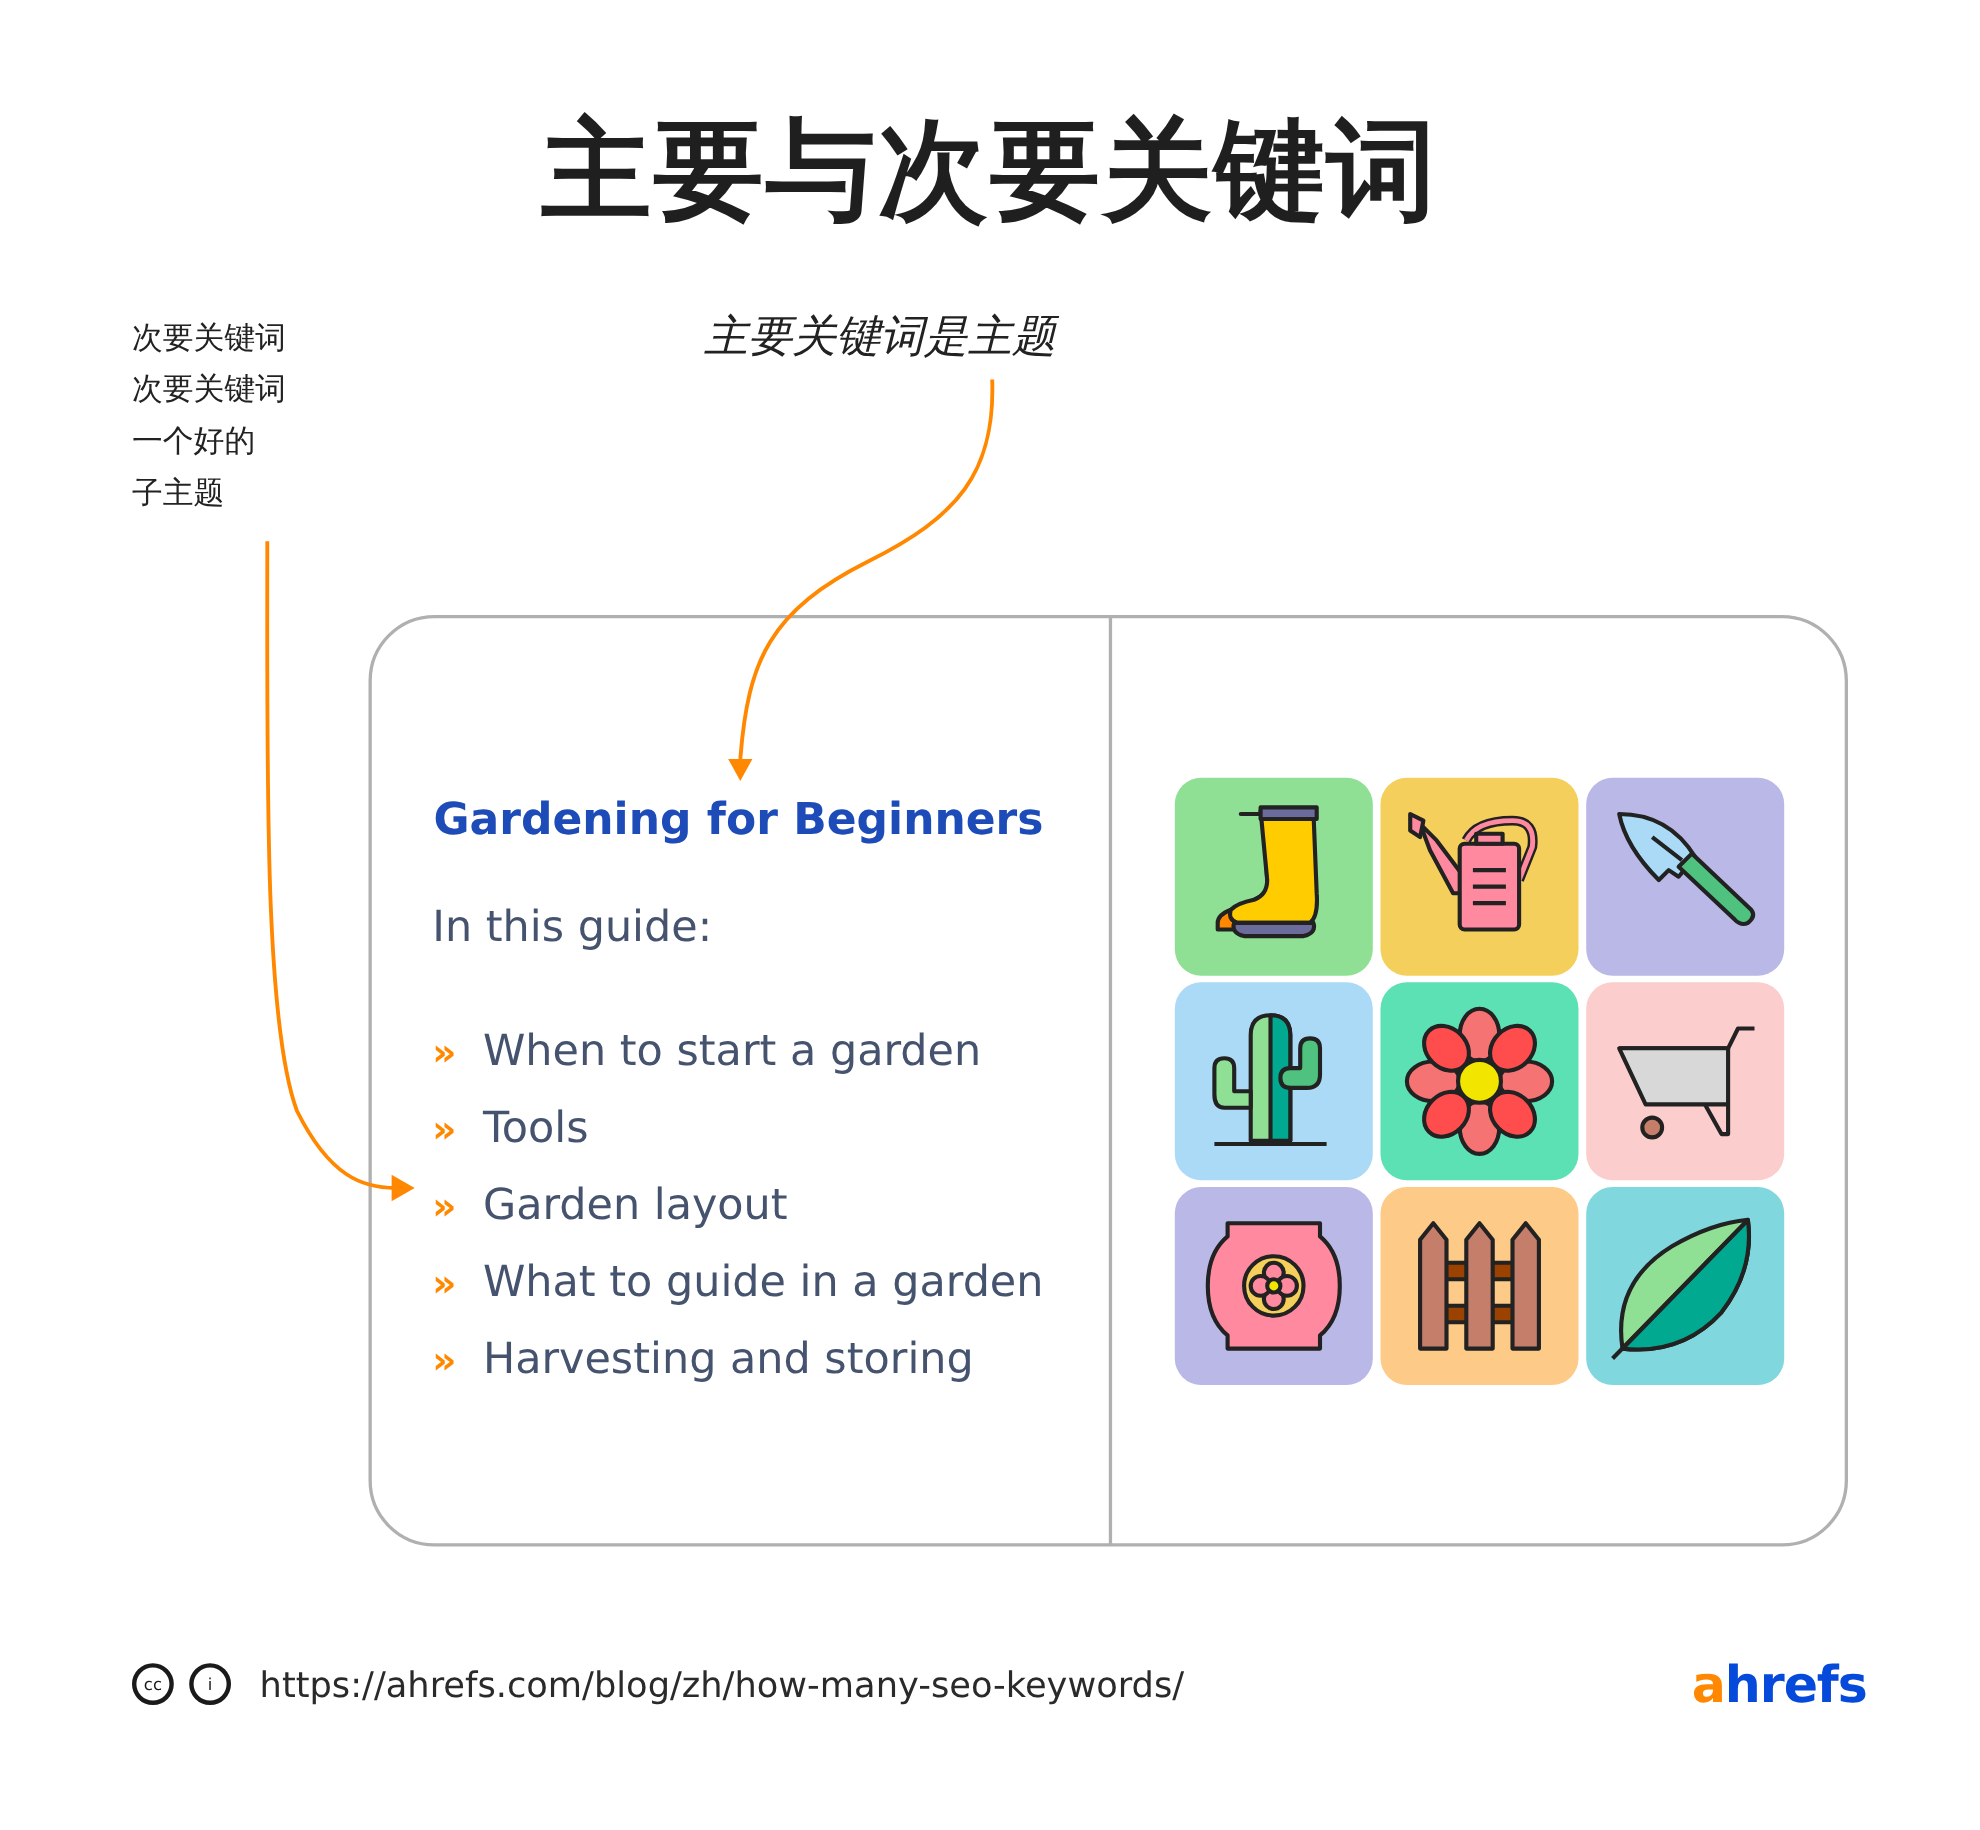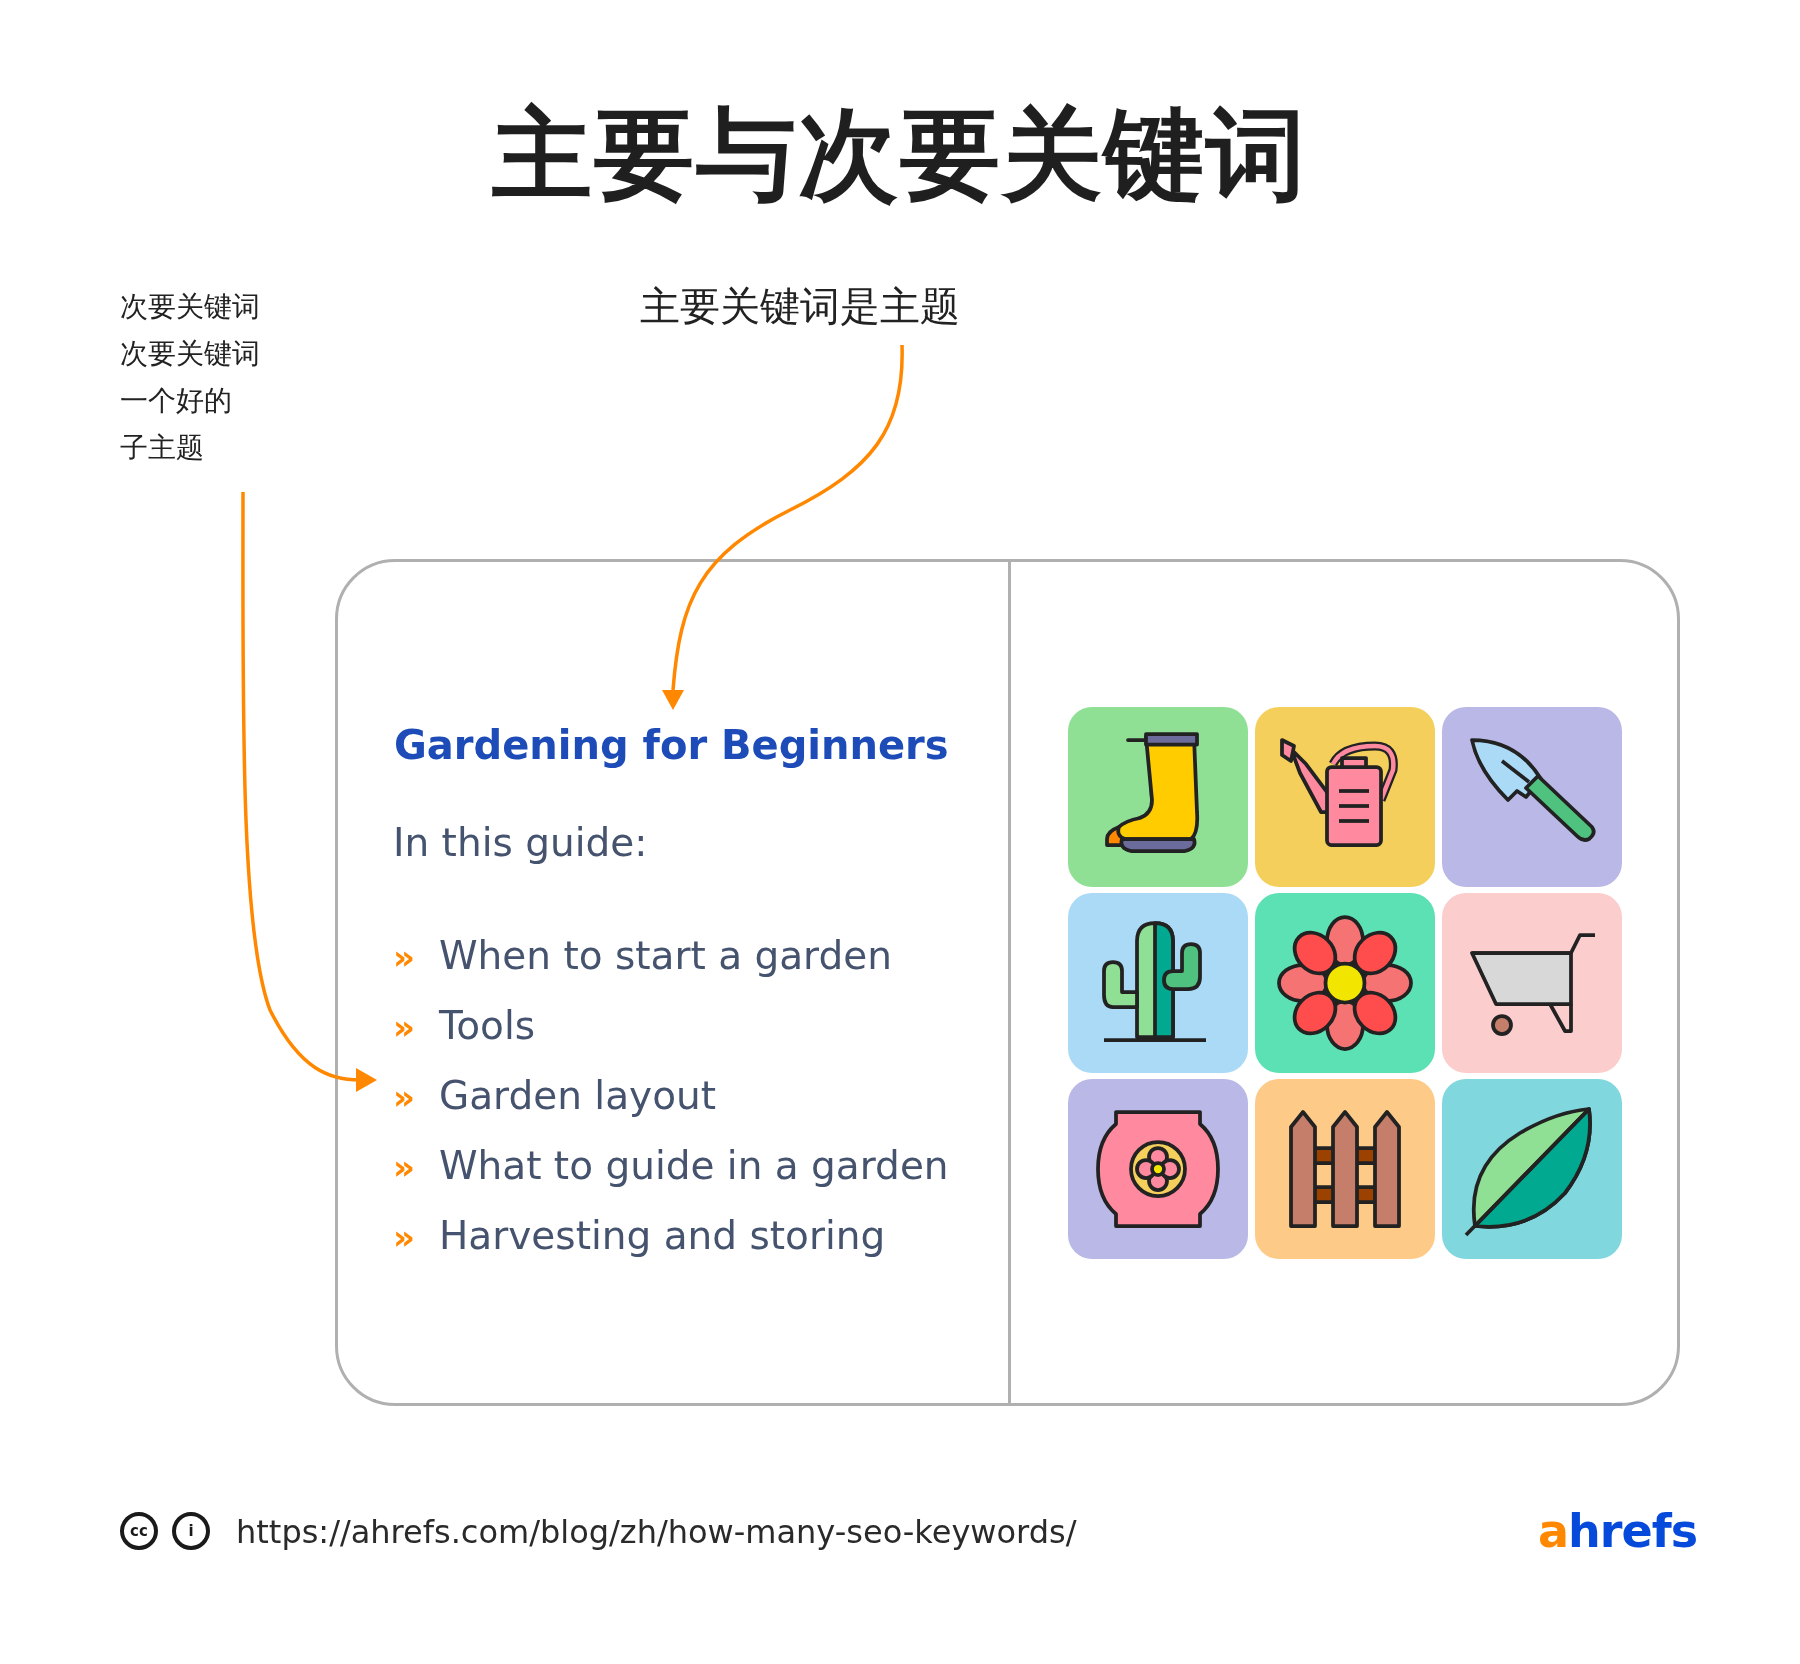--- a/index.html
+++ b/index.html
@@ -1,31 +1,31 @@
 <!DOCTYPE html>
 <html><head>
 <meta charset="utf-8">
 <style>
   html,body{margin:0;padding:0;background:#fff;}
   body{width:1800px;height:1664px;position:relative;overflow:hidden;font-family:"DejaVu Sans",sans-serif;}
   .abs{position:absolute;}
   #title{left:0;width:1800px;top:100px;text-align:center;font-size:100px;font-weight:bold;color:#1f1f1f;letter-spacing:2px;line-height:110px;}
   #note-left{left:120px;top:283px;font-size:28px;line-height:47px;color:#222;}
   #note-left div{white-space:nowrap;}
-  #note-right{left:640px;top:283px;font-size:40px;line-height:47px;color:#222;white-space:nowrap;}
+  #note-right{left:640px;top:283px;font-size:40px;line-height:47px;color:#222;white-space:nowrap;font-style:italic;}
   #card{left:335px;top:559px;width:1345px;height:847px;border:3px solid #b0b0b0;border-radius:60px;box-sizing:border-box;background:#fff;}
   #divider{left:1008px;top:560px;width:3px;height:845px;background:#b0b0b0;}
   #heading{left:394px;top:722px;font-family:"DejaVu Sans",sans-serif;font-weight:bold;font-size:40px;color:#1d4bb8;white-space:nowrap;}
   #intro{left:393px;top:820px;font-size:39px;color:#45536e;white-space:nowrap;}
   .li{position:absolute;left:393px;font-size:39px;color:#45536e;white-space:nowrap;margin-top:15px;}
   .li .chev{color:#ff8800;font-weight:bold;font-size:34px;display:inline-block;width:46px;}
   .tile{position:absolute;width:180px;height:180px;border-radius:24px;display:flex;align-items:center;justify-content:center;}
   .tile svg{width:150px;height:150px;}
   #footer-icons{left:120px;top:1512px;display:flex;gap:14px;}
-  .ccicon{width:38px;height:38px;border:4px solid #1a1a1a;border-radius:50%;box-sizing:border-box;display:flex;align-items:center;justify-content:center;font-weight:bold;font-size:15px;color:#1a1a1a;}
+  .ccicon{width:38px;height:38px;border:4px solid #1a1a1a;border-radius:50%;box-sizing:border-box;display:flex;align-items:center;justify-content:center;font-weight:normal;font-size:15px;color:#1a1a1a;}
   #url{left:236px;top:1512px;font-size:32px;color:#2a2a2a;line-height:40px;white-space:nowrap;}
   #logo{left:1538px;top:1504px;font-size:46px;font-weight:bold;letter-spacing:-1px;white-space:nowrap;}
   #logo .a{color:#ff8800;}
   #logo .rest{color:#054ada;}
 </style>
 </head>
 <body>
 
 <div id="title" class="abs">主要与次要关键词</div>
 

